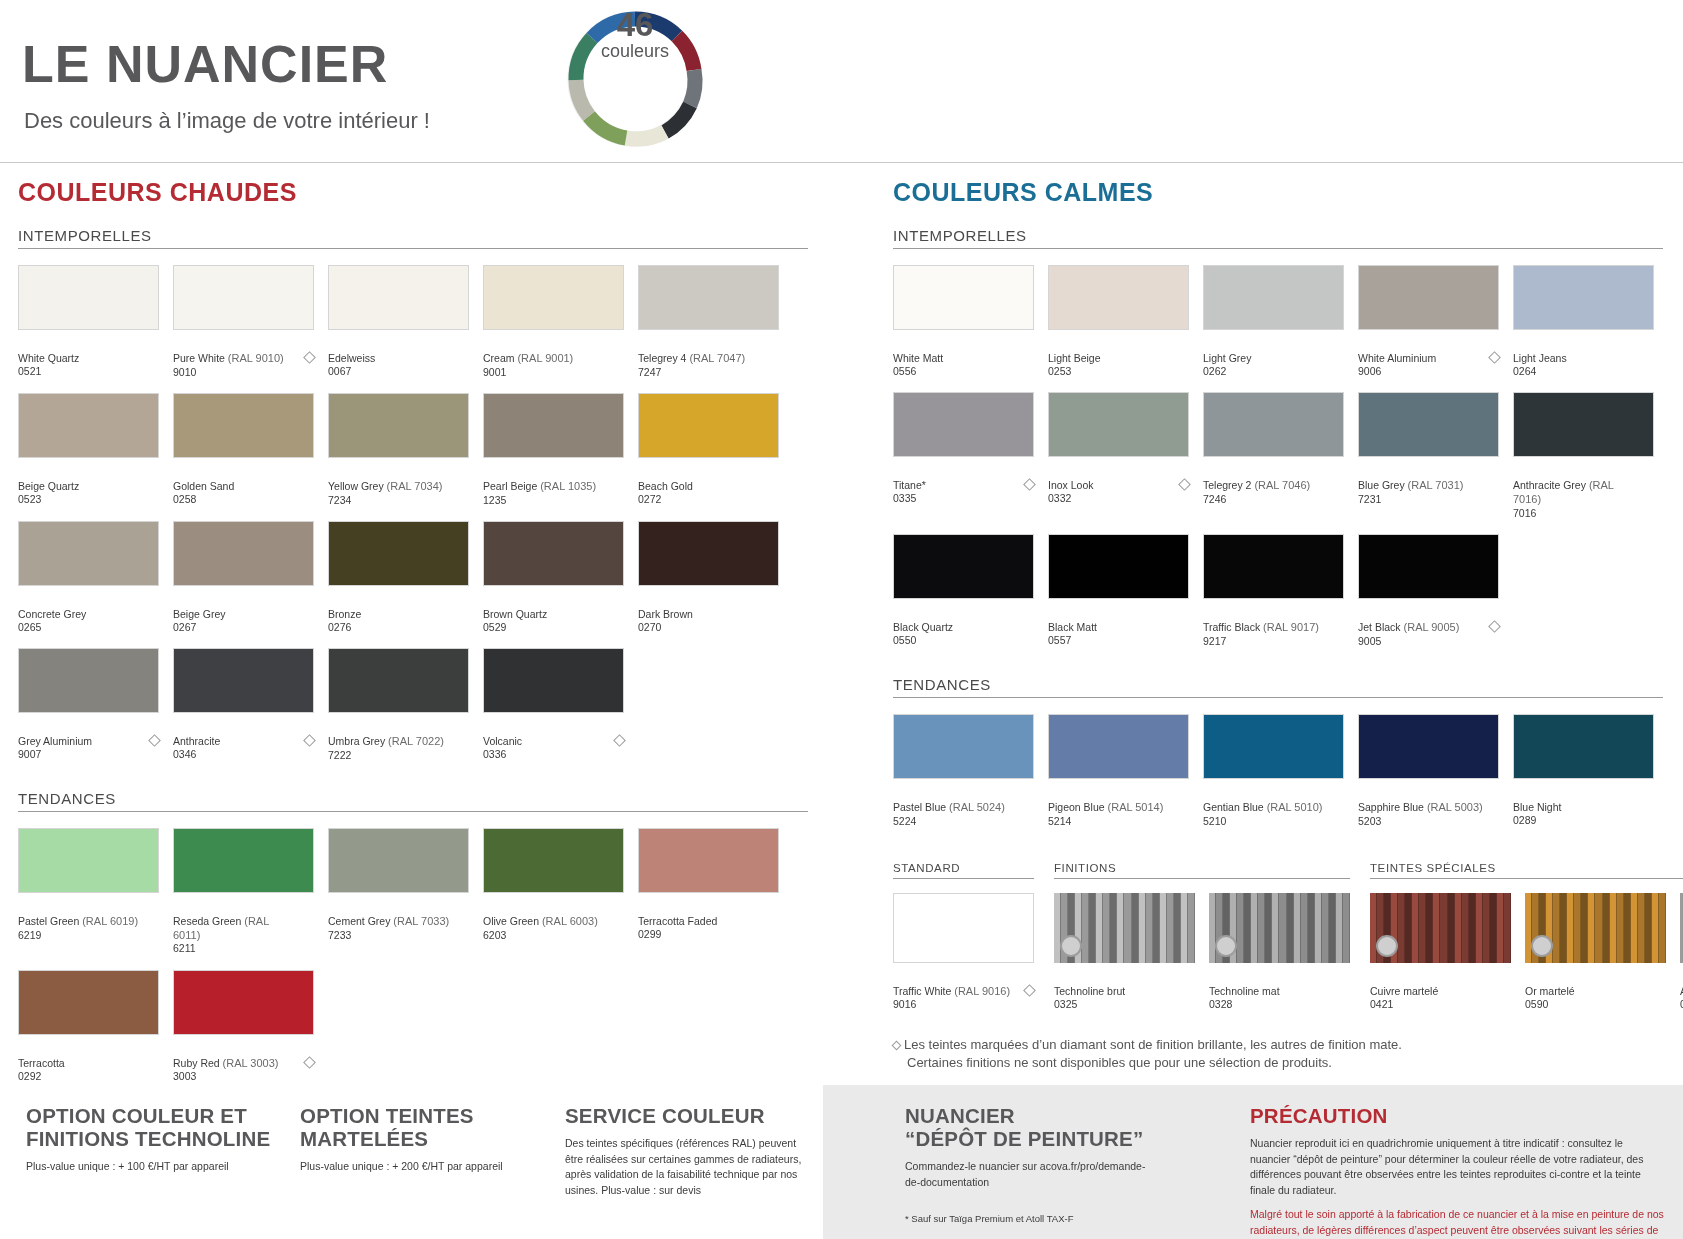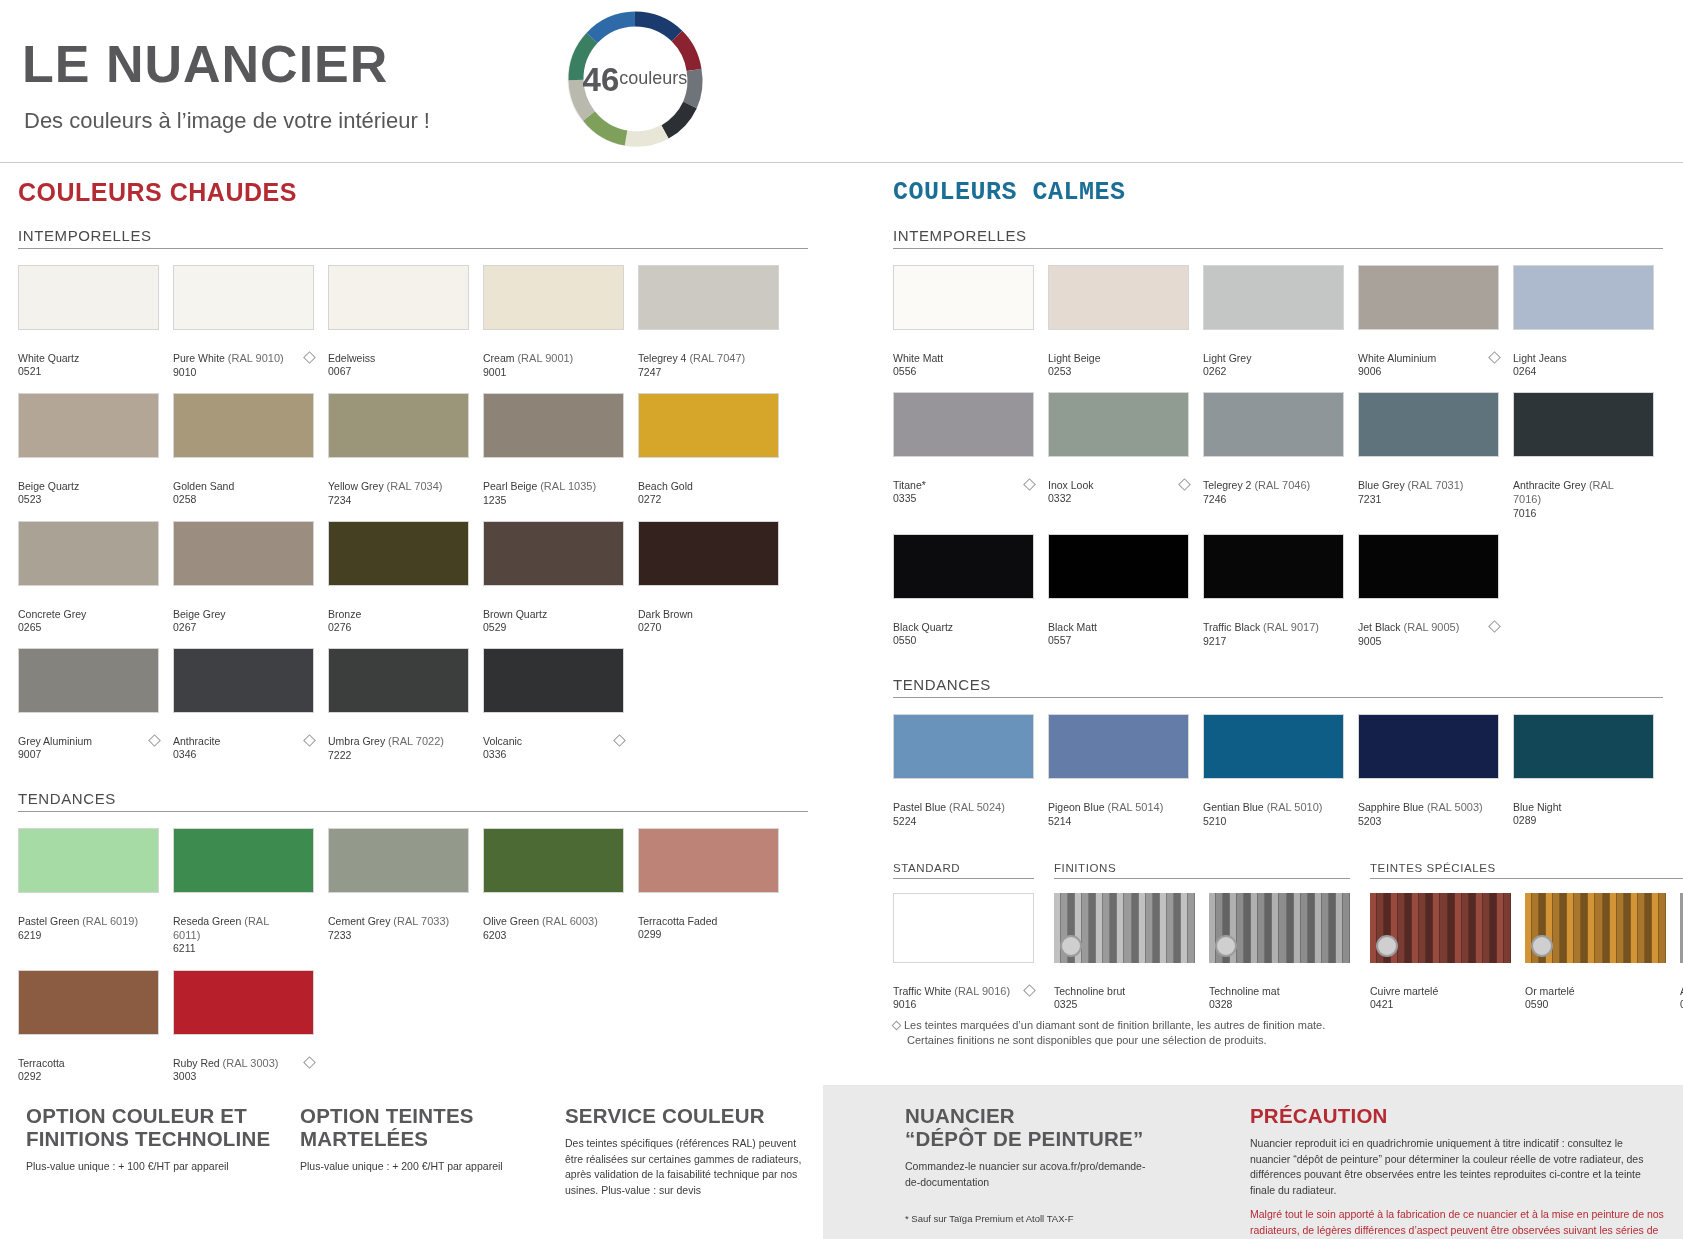--- a/index.html
+++ b/index.html
@@ -22,35 +22,35 @@
     color: #58585a;
     line-height: 1;
   }
   .title-sub {
     position: absolute; left: 24px; top: 108px;
     font-size: 22px; color: #58585a; font-weight: normal;
   }
   .ring-wrap { position: absolute; left: 564px; top: 8px; width: 142px; height: 142px; }
   .ring-center {
     position: absolute; left: 0; top: 0; width: 142px; height: 142px;
-    display: flex; align-items: center; justify-content: center;
+    display: flex; flex-direction: column; align-items: center; justify-content: flex-start;
   }
   .ring-num { font-size: 33px; font-weight: bold; color: #58585a; line-height: 1; }
   .ring-lab { font-size: 18px; color: #58585a; line-height: 1.2; }
 
   .hr-top { position: absolute; left: 0; top: 162px; width: 100%; height: 1px; background: #c9c9c9; }
 
   
   .col { position: absolute; top: 178px; }
   .col-left { left: 18px; width: 790px; }
   .col-right { left: 893px; width: 770px; }
 
   .col-title { font-size: 25px; font-weight: bold; letter-spacing: .5px; margin: 0 0 20px 0; }
   .col-title.warm { color: #b52b33; }
-  .col-title.calm { color: #1b6f96; font-family: Liberation Mono, monospace; }
+  .col-title.calm { color: #1b6f96; }
 
   .sec-label {
     font-size: 15px; letter-spacing: .6px; color: #4a4a4a;
     padding-bottom: 4px; margin-bottom: 16px;
     border-bottom: 1px solid #9a9a9a;
   }
 
   
   .grid { display: flex; flex-wrap: wrap; gap: 0 14px; }
   .cell { width: 141px; margin-bottom: 14px; }
@@ -82,21 +82,21 @@
   }
   .rad.plain { background: #ffffff; border: 1px solid #d5d5d5; }
   .rad .fins { position: absolute; inset: 0; display: flex; }
   .rad .fins i { flex: 1 1 auto; display: block; margin-right: 1px; }
   .rad .valve {
     position: absolute; left: 6px; bottom: 6px; width: 22px; height: 22px;
     border-radius: 50%; background: #cfcfcf; border: 2px solid #9d9d9d;
   }
 
   
-  .notes { margin-top: 6px; font-size: 11px; color: #555; line-height: 1.45; }
+  .notes { margin-top: 24px; font-size: 13px; color: #555; line-height: 1.45; }
   .notes .dia {
     display: inline-block; width: 7px; height: 7px; border: 1px solid #9b9b9b;
     transform: rotate(45deg); margin-right: 4px;
   }
 
   
   .bottom { position: absolute; left: 0; top: 1085px; width: 100%; height: 154px; }
   .bottom-grey {
     position: absolute; left: 823px; top: 0; width: 860px; height: 154px;
     background: #eaeaea;

